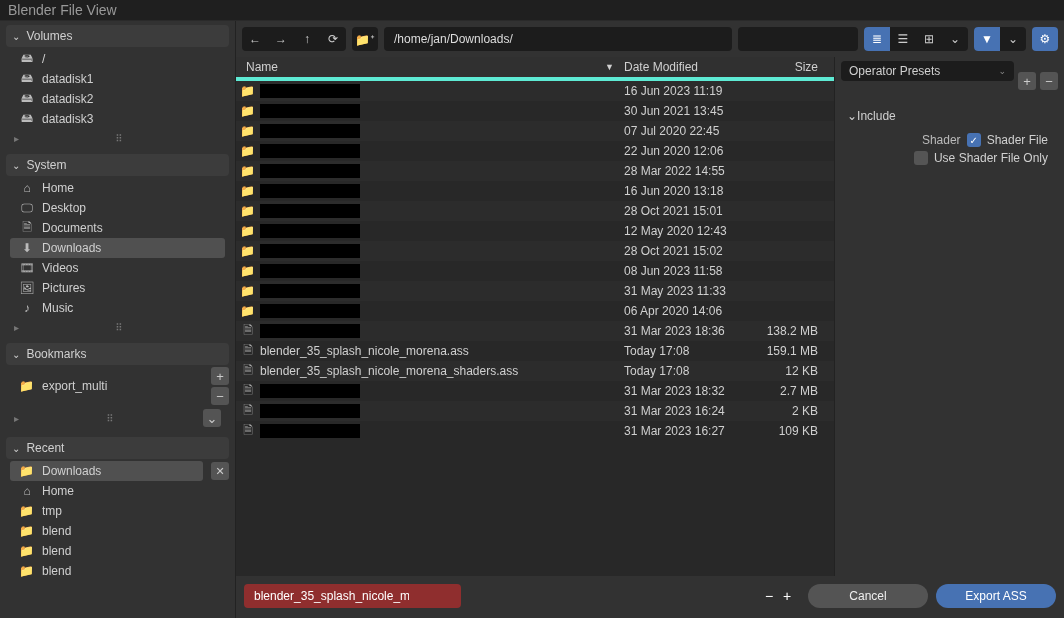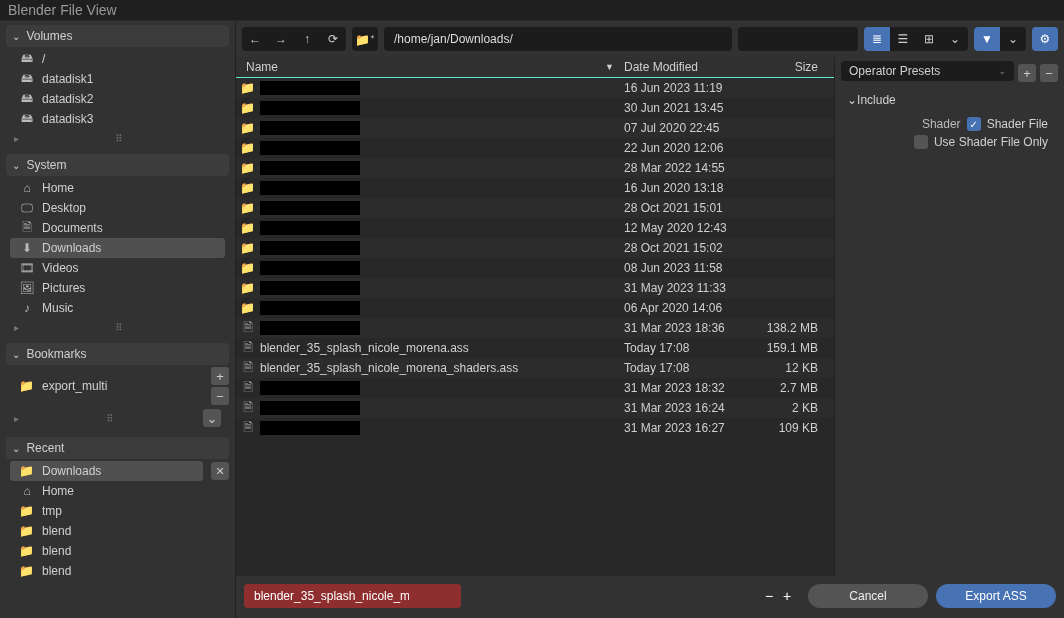--- a/index.html
+++ b/index.html
@@ -26,36 +26,36 @@
 .tb-btn { width: 26px; height: 24px; display: flex; align-items: center; justify-content: center; color: #ccc; cursor: pointer; }
 .tb-btn.active { background: #4772b3; color: #fff; }
 .path-input { flex: 1; height: 24px; background: #1c1c1c; border: none; border-radius: 4px; padding: 0 10px; color: #ddd; font-size: 12px; }
 .search-input { width: 120px; height: 24px; background: #1c1c1c; border: none; border-radius: 4px; padding: 0 28px 0 10px; color: #ddd; position: relative; }
 .search-wrap { position: relative; }
 .search-wrap .sicon { position: absolute; left: 8px; top: 50%; transform: translateY(-50%); color: #999; pointer-events: none; }
 .search-wrap input { padding-left: 26px; }
 .gear-btn { width: 26px; height: 24px; background: #4772b3; border-radius: 4px; display: flex; align-items: center; justify-content: center; color: #fff; cursor: pointer; }
 .file-area { flex: 1; display: flex; overflow: hidden; }
 .file-list { flex: 1; display: flex; flex-direction: column; overflow: hidden; }
-.file-header { display: flex; background: #303030; padding: 3px 0; font-size: 12px; border-bottom: 1px solid #5eead4; }
+.file-header { display: flex; background: #303030; padding: 3px 0; font-size: 12px; border-bottom: 4px solid #5eead4; }
 .col-name { flex: 1; padding-left: 10px; display: flex; align-items: center; }
 .col-name .sort { margin-left: auto; margin-right: 10px; font-size: 9px; }
 .col-date { width: 130px; }
 .col-size { width: 80px; text-align: right; padding-right: 16px; }
 .file-rows { flex: 1; overflow-y: auto; background: #282828; }
 .file-row { display: flex; align-items: center; height: 20px; padding: 0; cursor: pointer; }
 .file-row:nth-child(odd) { background: #2c2c2c; }
 .file-row .ficon { width: 24px; display: flex; justify-content: center; color: #d6a847; }
 .file-row.file .ficon { color: #aaa; }
 .file-row .fname { flex: 1; white-space: nowrap; overflow: hidden; }
 .file-row .redact { background: #000; color: #000; height: 14px; display: inline-block; }
 .file-row .fdate { width: 130px; }
 .file-row .fsize { width: 80px; text-align: right; padding-right: 16px; }
 .right-panel { width: 230px; background: #323232; border-left: 1px solid #222; padding: 4px 6px; }
-.op-preset { display: flex; align-items: center; background: #1c1c1c; border-radius: 4px; height: 20px; padding: 0 8px; margin-bottom: 4px; }
+.op-preset { display: flex; align-items: center; background: #1c1c1c; border-radius: 4px; height: 20px; padding: 0 8px; margin-bottom: 20px; }
 .op-preset .chev2 { margin-left: auto; font-size: 9px; color: #888; }
 .op-row { display: flex; align-items: center; gap: 4px; margin-bottom: 4px; }
 .rp-section { margin-top: 4px; }
 .rp-header { display: flex; align-items: center; padding: 4px 6px; font-size: 12px; }
 .rp-body { padding: 4px 10px; }
 .rp-row { display: flex; align-items: center; justify-content: flex-end; gap: 6px; padding: 2px 0; font-size: 12px; }
 .rp-row label { color: #bbb; text-align: center; }
 .chk { width: 14px; height: 14px; border-radius: 3px; display: flex; align-items: center; justify-content: center; font-size: 10px; }
 .chk.on { background: #4772b3; color: #fff; }
 .chk.off { background: #555; }

